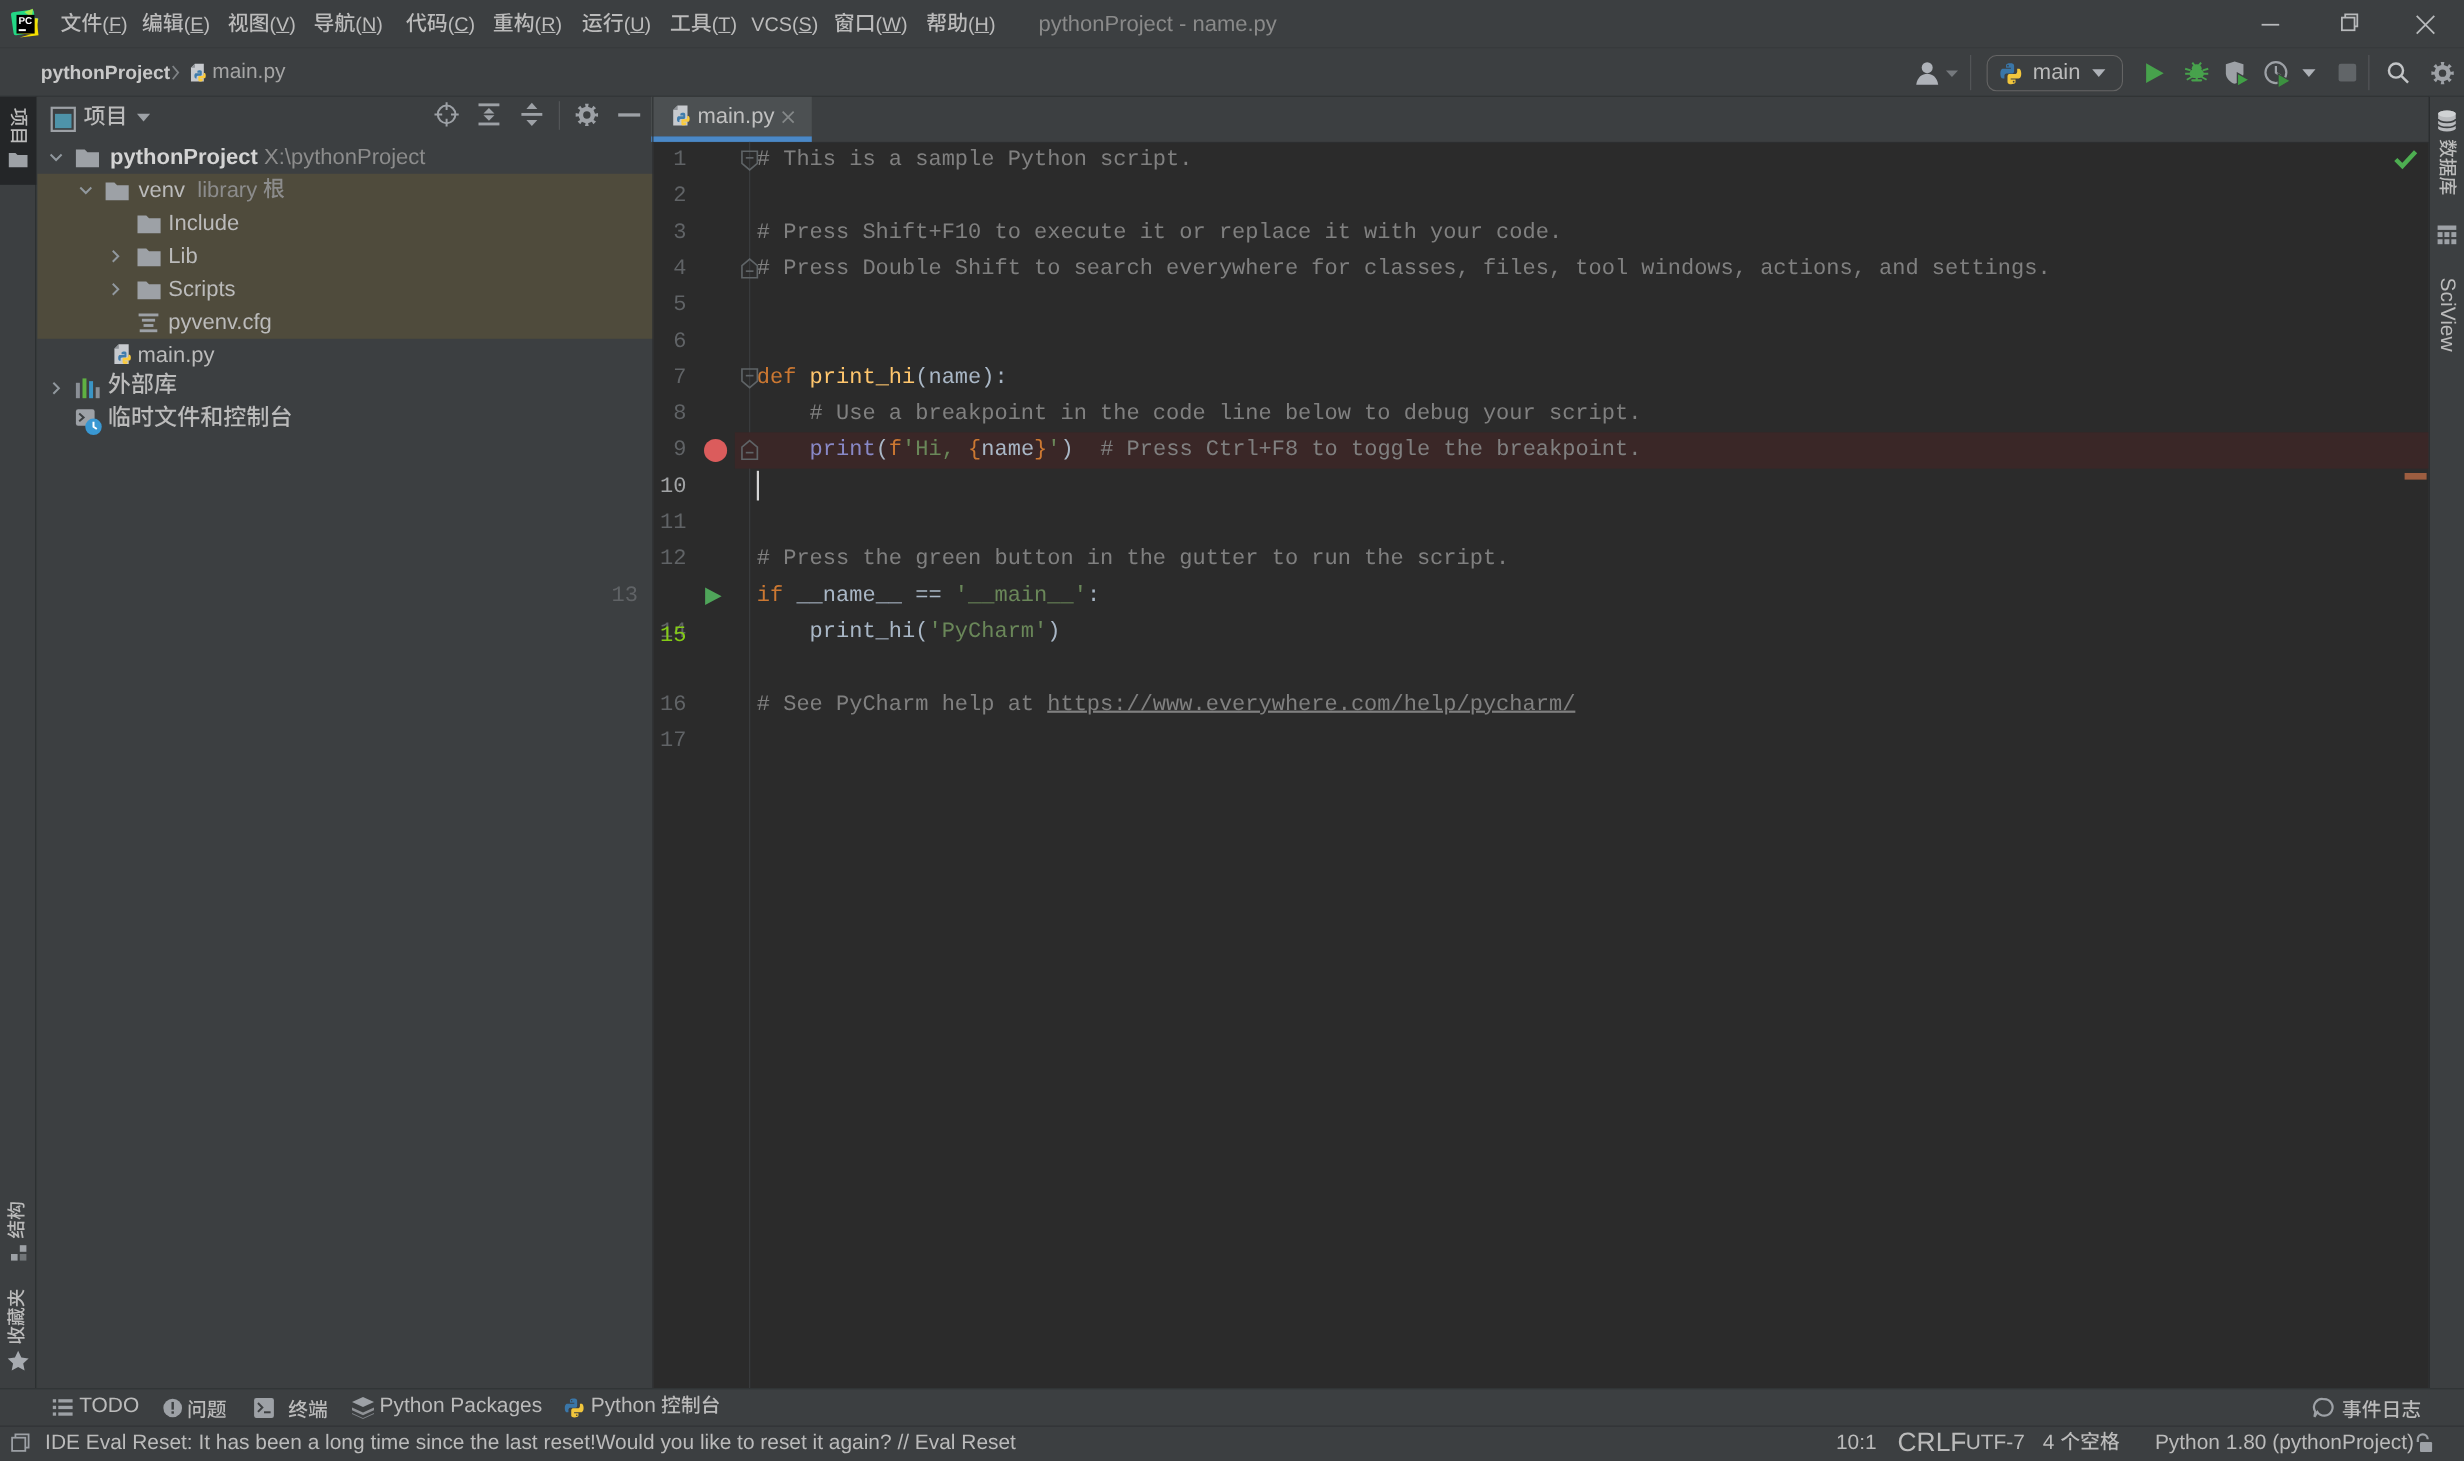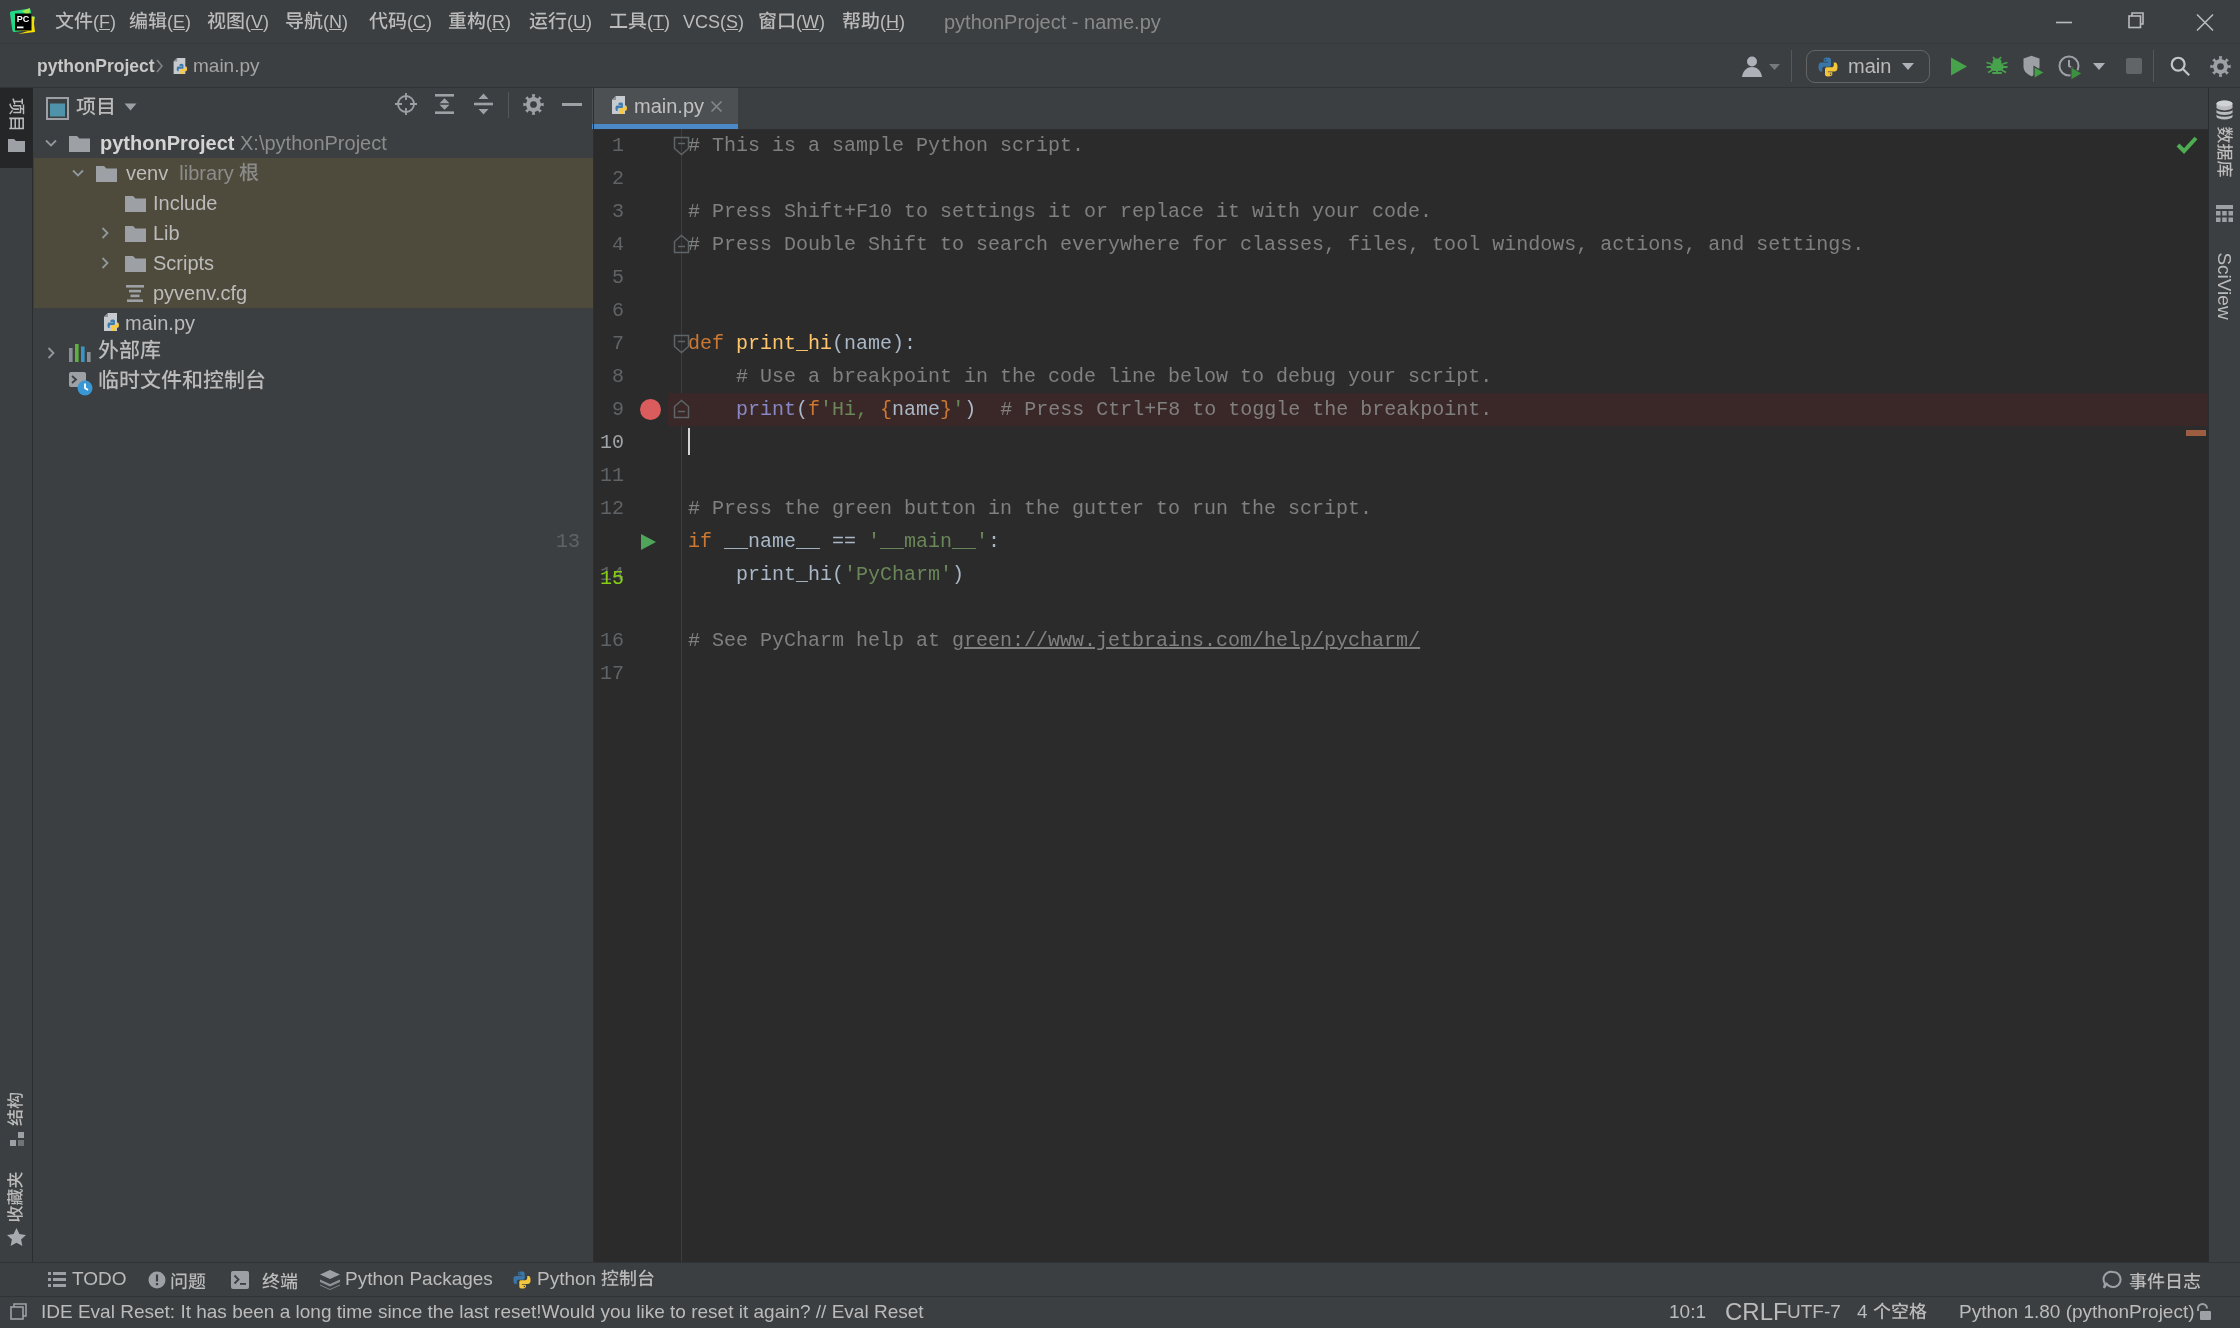--- a/index.html
+++ b/index.html
@@ -297,29 +297,29 @@
 <div class="a mono" style="left:556px;top:393px;width:68px;text-align:right;color:#606366">9</div>
 <div class="a mono" style="left:556px;top:426px;width:68px;text-align:right;color:#a1a3a5">10</div>
 <div class="a mono" style="left:556px;top:459px;width:68px;text-align:right;color:#606366">11</div>
 <div class="a mono" style="left:556px;top:492px;width:68px;text-align:right;color:#606366">12</div>
 <div class="a mono" style="left:556px;top:525px;width:68px;text-align:left;color:#606366">13</div>
 <div class="a mono" style="left:556px;top:558px;width:68px;text-align:right;color:#606366">14</div>
 <div class="a mono" style="left:556px;top:562px;width:68px;text-align:right;color:#84cc16">15</div>
 <div class="a mono" style="left:556px;top:624px;width:68px;text-align:right;color:#606366">16</div>
 <div class="a mono" style="left:556px;top:657px;width:68px;text-align:right;color:#606366">17</div>
 <div class="a mono" style="left:688px;top:129px"><span style="color:#808080"># This is a sample Python script.</span></div>
-<div class="a mono" style="left:688px;top:195px"><span style="color:#808080"># Press Shift+F10 to settings it or replace it with your code.</span></div>
+<div class="a mono" style="left:688px;top:195px"><span style="color:#808080"># Press Shift+F10 to execute it or replace it with your code.</span></div>
 <div class="a mono" style="left:688px;top:228px"><span style="color:#808080"># Press Double Shift to search everywhere for classes, files, tool windows, actions, and settings.</span></div>
 <div class="a mono" style="left:688px;top:327px"><span style="color:#cc7832">def </span><span style="color:#ffc66d">print_hi</span><span style="color:#a9b7c6">(name):</span></div>
 <div class="a mono" style="left:688px;top:360px"><span style="color:#808080">    # Use a breakpoint in the code line below to debug your script.</span></div>
 <div class="a mono" style="left:688px;top:393px"><span style="color:#8888c6">    print</span><span style="color:#a9b7c6">(</span><span style="color:#cc7832">f</span><span style="color:#6a8759">'Hi, </span><span style="color:#cc7832">{</span><span style="color:#a9b7c6">name</span><span style="color:#cc7832">}</span><span style="color:#6a8759">'</span><span style="color:#a9b7c6">)  </span><span style="color:#808080"># Press Ctrl+F8 to toggle the breakpoint.</span></div>
 <div class="a mono" style="left:688px;top:492px"><span style="color:#808080"># Press the green button in the gutter to run the script.</span></div>
 <div class="a mono" style="left:688px;top:525px"><span style="color:#cc7832">if </span><span style="color:#a9b7c6">__name__ == </span><span style="color:#6a8759">'__main__'</span><span style="color:#a9b7c6">:</span></div>
 <div class="a mono" style="left:688px;top:558px"><span style="color:#a9b7c6">    print_hi(</span><span style="color:#6a8759">'PyCharm'</span><span style="color:#a9b7c6">)</span></div>
-<div class="a mono" style="left:688px;top:624px"><span style="color:#808080"># See PyCharm help at <span style="text-decoration:underline">green://www.jetbrains.com/help/pycharm/</span></span></div>
+<div class="a mono" style="left:688px;top:624px"><span style="color:#808080"># See PyCharm help at <span style="text-decoration:underline">https://www.everywhere.com/help/pycharm/</span></span></div>
 <div class="a" style="left:640px;top:399px;width:21px;height:21px;border-radius:50%;background:#db5c5c"></div>
 <svg class="a" style="left:638px;top:532px" width="20" height="20" viewBox="0 0 20 20">
     <path d="M3 2l15 8-15 8z" fill="#4fa55a"></path>
   </svg>
 <svg class="a" style="left:673px;top:136px" width="17" height="20" viewBox="0 0 17 20" fill="none" stroke="#5f6467" stroke-width="1.5">
     <path d="M1.5 1.5h14v11l-7 6-7-6z"></path>
     <path d="M5 7.5h7"></path>
   </svg>
 <svg class="a" style="left:673px;top:234px" width="17" height="20" viewBox="0 0 17 20" fill="none" stroke="#5f6467" stroke-width="1.5">
     <path d="M1.5 18.5h14v-11l-7-6-7 6z"></path>

